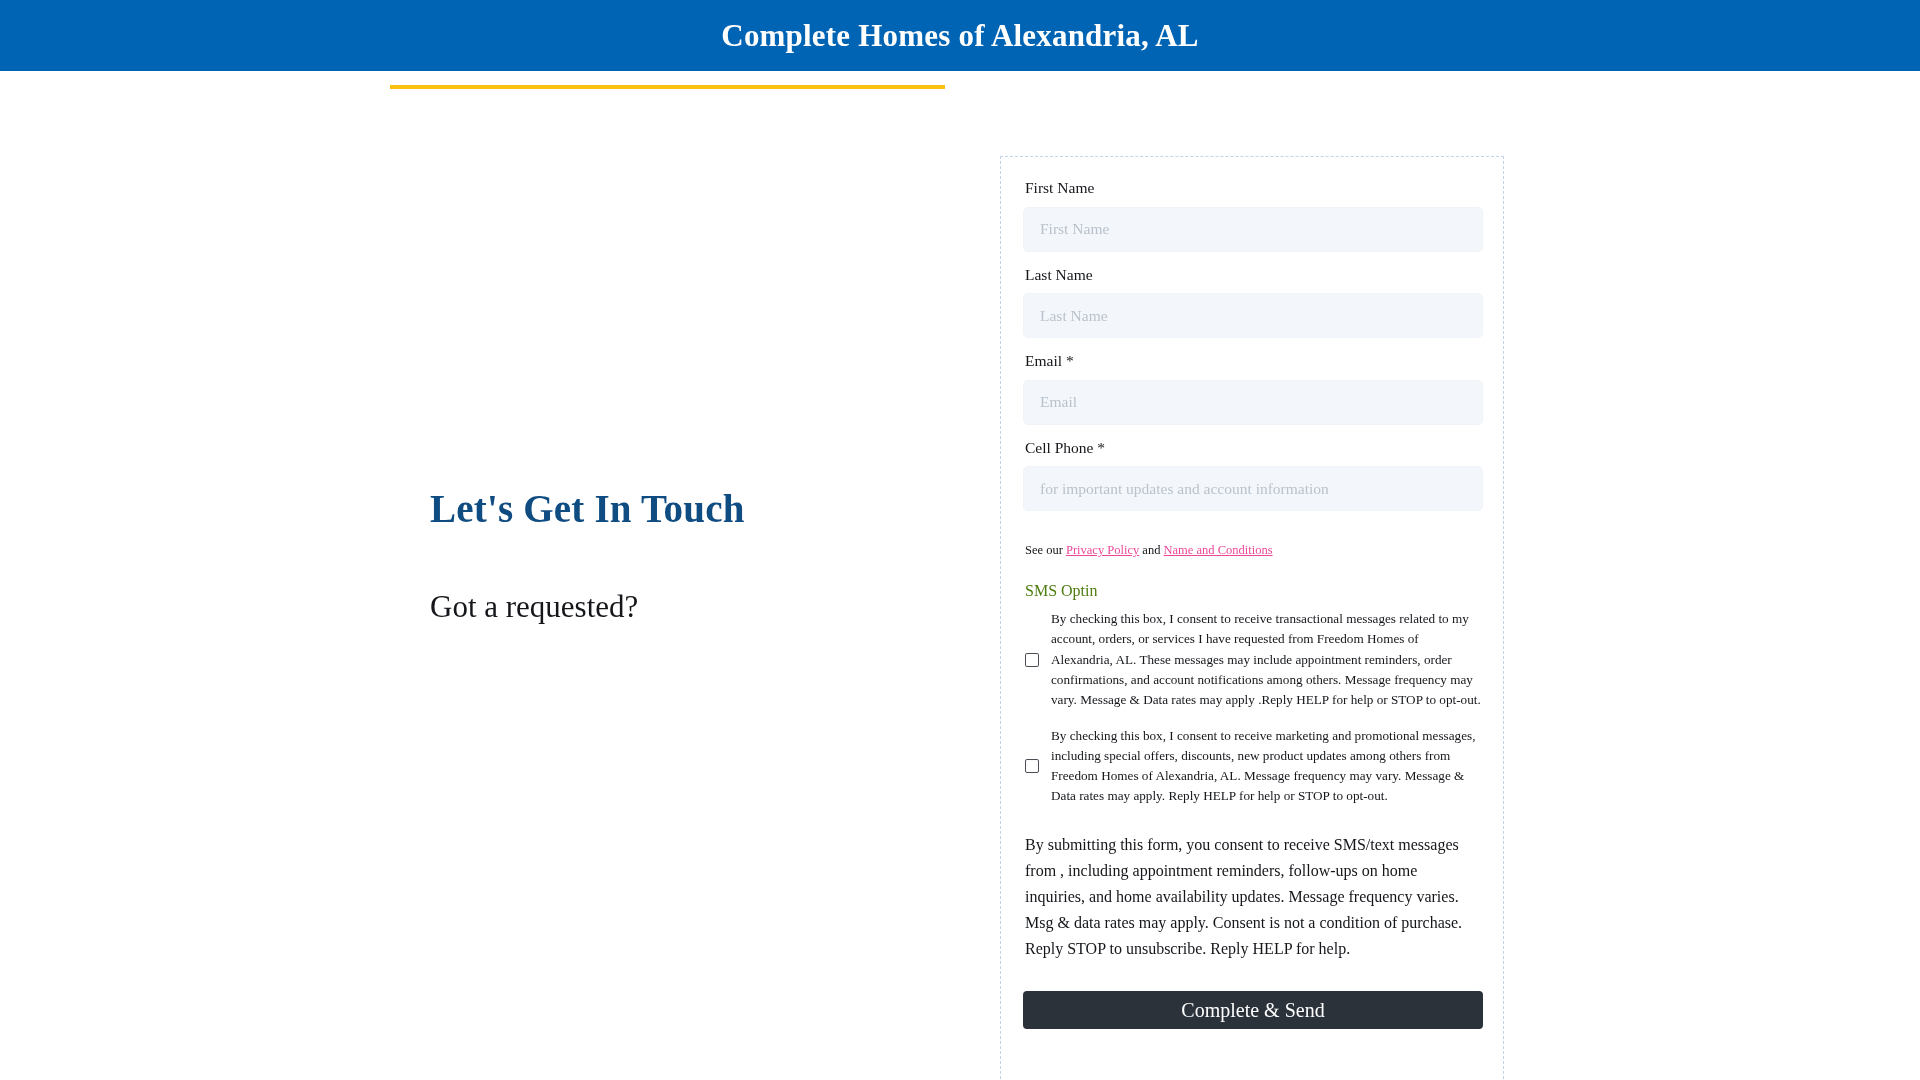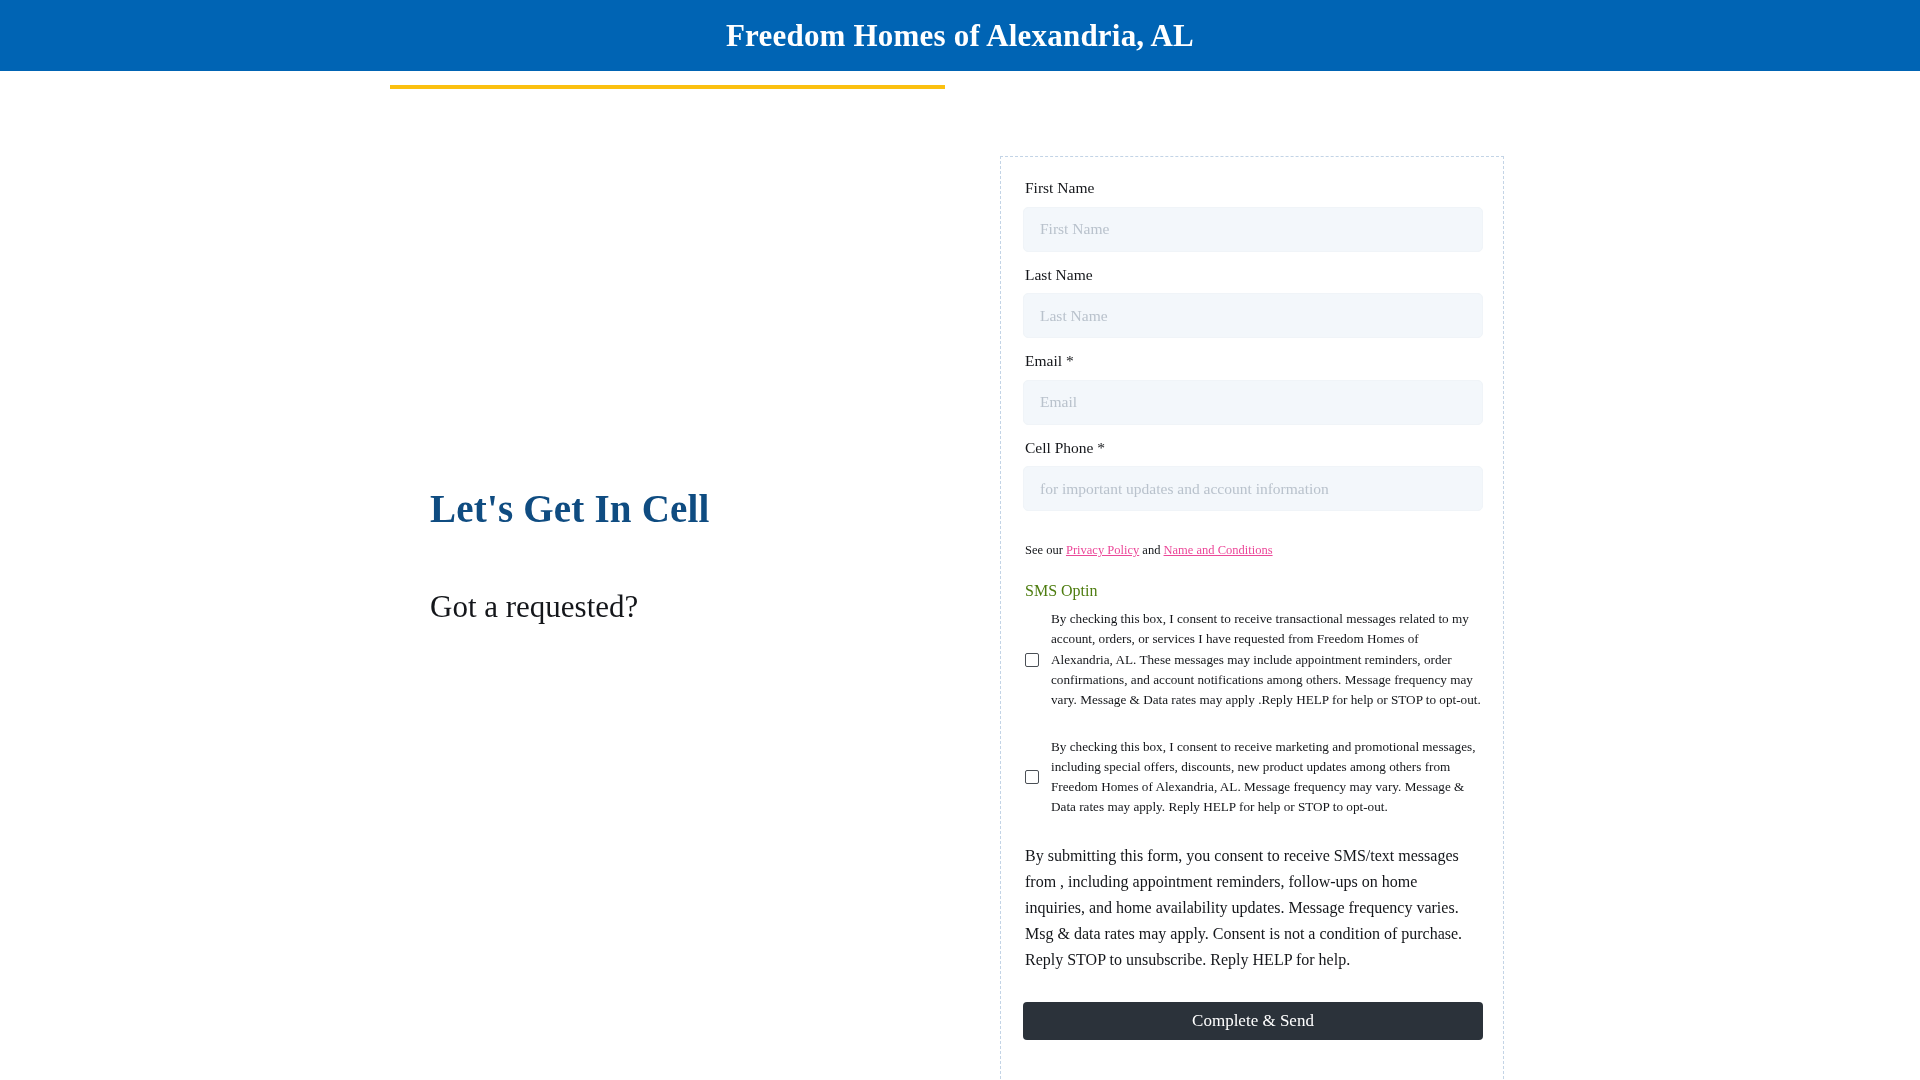--- a/index.html
+++ b/index.html
@@ -144,21 +144,21 @@
     background: #ffffff;
     margin-right: 12px;
     cursor: pointer;
   }
   .consent-text {
     font-size: 13.2px;
     line-height: 1.52;
     color: #14161a;
     max-width: 432px;
   }
-  .consent-row.second { margin-top: 27px; align-items: center; }
+  .consent-row.second { margin-top: 16px; align-items: center; }
 
   
   .disclaimer {
     margin-top: 26px;
     font-size: 16px;
     line-height: 1.62;
     color: #14161a;
     padding-left: 2px;
     max-width: 462px;
   }
@@ -167,39 +167,39 @@
   .submit-btn {
     display: block;
     width: 460px;
     height: 38px;
     margin-top: 30px;
     background: #2b323a;
     color: #ffffff;
     border: none;
     border-radius: 4px;
     font-family: "Liberation Serif", "DejaVu Serif", serif;
-    font-size: 17px;
+    font-size: 20px;
     cursor: pointer;
   }
 </style>
 </head>
 <body>
 
 <div class="site-header">
-  <div class="site-title">Freedom Homes of Alexandria, AL</div>
+  <div class="site-title">Complete Homes of Alexandria, AL</div>
 </div>
 
 <div class="accent-wrap">
   <div class="accent-bar"></div>
 </div>
 
 <div class="page">
 
   <div class="hero">
-    <h1 class="hero-title">Let's Get In Cell</h1>
+    <h1 class="hero-title">Let's Get In Touch</h1>
     <p class="hero-sub">Got a requested?</p>
   </div>
 
   <div class="form-card">
 
     <div class="field-label">First Name</div>
     <input class="text-input" type="text" placeholder="First Name" style="">
 
     <div class="field-label gap-top">Last Name</div>
     <input class="text-input" type="text" placeholder="Last Name" style="">

